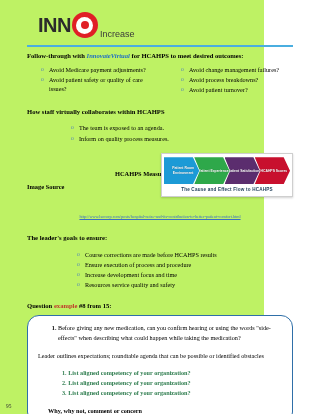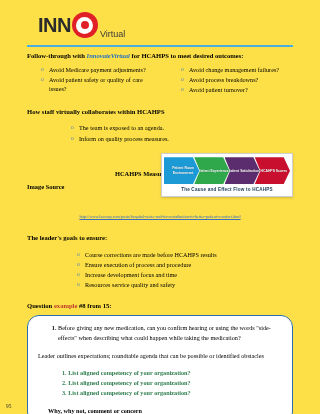--- a/index.html
+++ b/index.html
@@ -6,22 +6,22 @@
   html, body {
     margin: 0; padding: 0;
     width: 320px; height: 414px;
     background: #ffffff;
     font-family: "Liberation Serif", serif;
     color: #000;
     overflow: hidden;
   }
   #page {
     position: relative;
-    width: 320px; height: 414px;
-    background: #fde047;
+    width: 264px; height: 414px;
+    background: #bef264;
   }
 
   
   .logo-wrap {
     position: absolute;
     left: 38px; top: 8px;
     display: flex;
     align-items: center;
     height: 34px;
   }
@@ -261,21 +261,21 @@
   }
 </style>
 </head>
 <body>
 
 <div id="page">
 
   <div class="logo-wrap">
     <span class="logo-text">INN</span>
     <span class="logo-target"></span>
-    <span class="logo-sub">Virtual</span>
+    <span class="logo-sub">Increase</span>
   </div>
 
   <div class="divider"></div>
 
   <div class="content">
 
     <h2 class="section">
       <span>Follow-through with </span><span class="brandname">InnovateVirtual</span><span> for HCAHPS to meet desired outcomes:</span>
     </h2>
 

